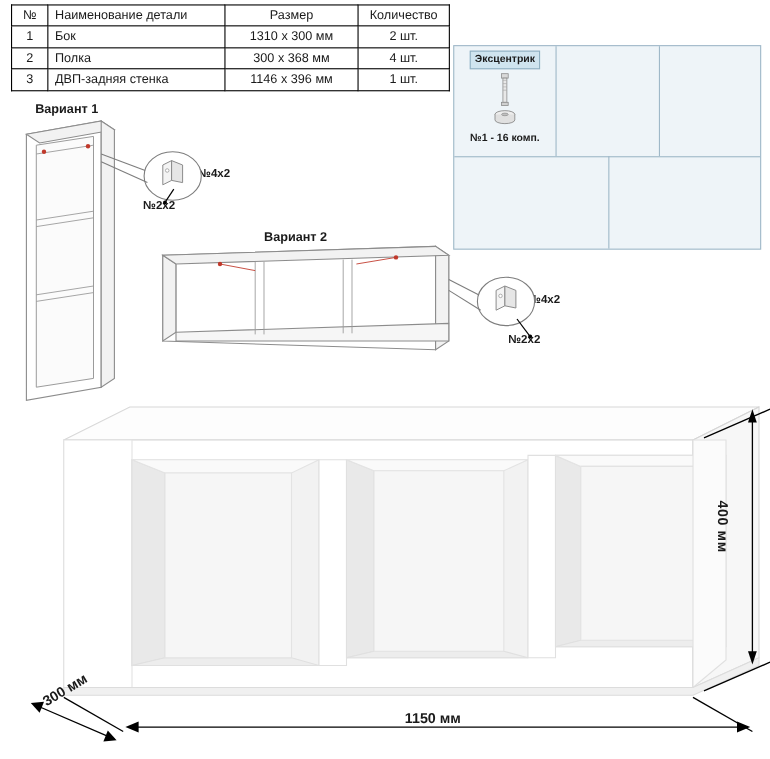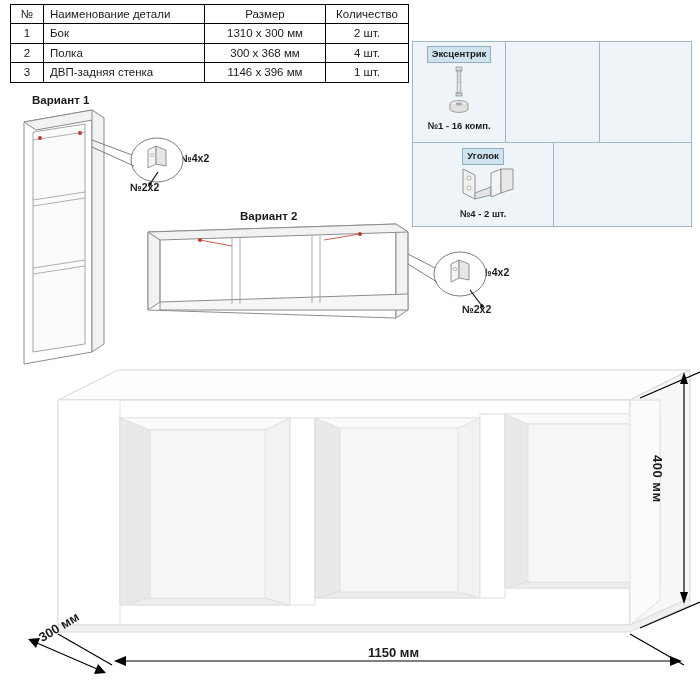--- a/index.html
+++ b/index.html
@@ -176,38 +176,20 @@
         <ellipse cx="46" cy="41" rx="9" ry="3.4" fill="#ededed" stroke="#8a8a8a" stroke-width="0.8"></ellipse>
         <path d="M37 41 v5 a9 3.4 0 0 0 18 0 v-5" fill="#e0e0e0" stroke="#8a8a8a" stroke-width="0.8"></path>
         <ellipse cx="46" cy="41" rx="3" ry="1.2" fill="#bfbfbf" stroke="#8a8a8a" stroke-width="0.6"></ellipse>
       </svg>
     </div>
     <div class="hw-qty">№1 - 16 комп.</div>
   </div>
 
 
 
-  <div class="hw-cell" style="left:0; top:106px; width:140px;">
-    <div class="hw-title">Уголок</div>
-    <div class="hw-art" style="height:42px">
-      <svg width="140" height="42" viewBox="0 0 140 42">
-        <g transform="translate(48,4)">
-          <path d="M2 0 L14 6 L14 30 L2 24 Z" fill="#f0f0f0" stroke="#8a8a8a" stroke-width="0.9"></path>
-          <path d="M14 24 L30 18 L30 26 L14 30 Z" fill="#e4e4e4" stroke="#8a8a8a" stroke-width="0.9"></path>
-          <circle cx="8" cy="9" r="2" fill="#ffffff" stroke="#8a8a8a" stroke-width="0.7"></circle>
-          <circle cx="8" cy="19" r="2" fill="#ffffff" stroke="#8a8a8a" stroke-width="0.7"></circle>
-        </g>
-        <g transform="translate(78,4)">
-          <path d="M0 4 L10 0 L10 24 L0 28 Z" fill="#f4f4f4" stroke="#8a8a8a" stroke-width="0.9"></path>
-          <path d="M10 0 L22 0 L22 20 L10 24 Z" fill="#e8e8e8" stroke="#8a8a8a" stroke-width="0.9"></path>
-        </g>
-      </svg>
-    </div>
-    <div class="hw-qty">№4 - 2 шт.</div>
-  </div>
 
 </div>
 
 <div class="variant-label" style="left:32px; top:94px;">Вариант 1</div>
 <div class="callout-label" style="left:180px; top:152px;">№4x2</div>
 <div class="callout-label" style="left:130px; top:181px;">№2x2</div>
 
 <svg width="700" height="690">
 
   <g>

